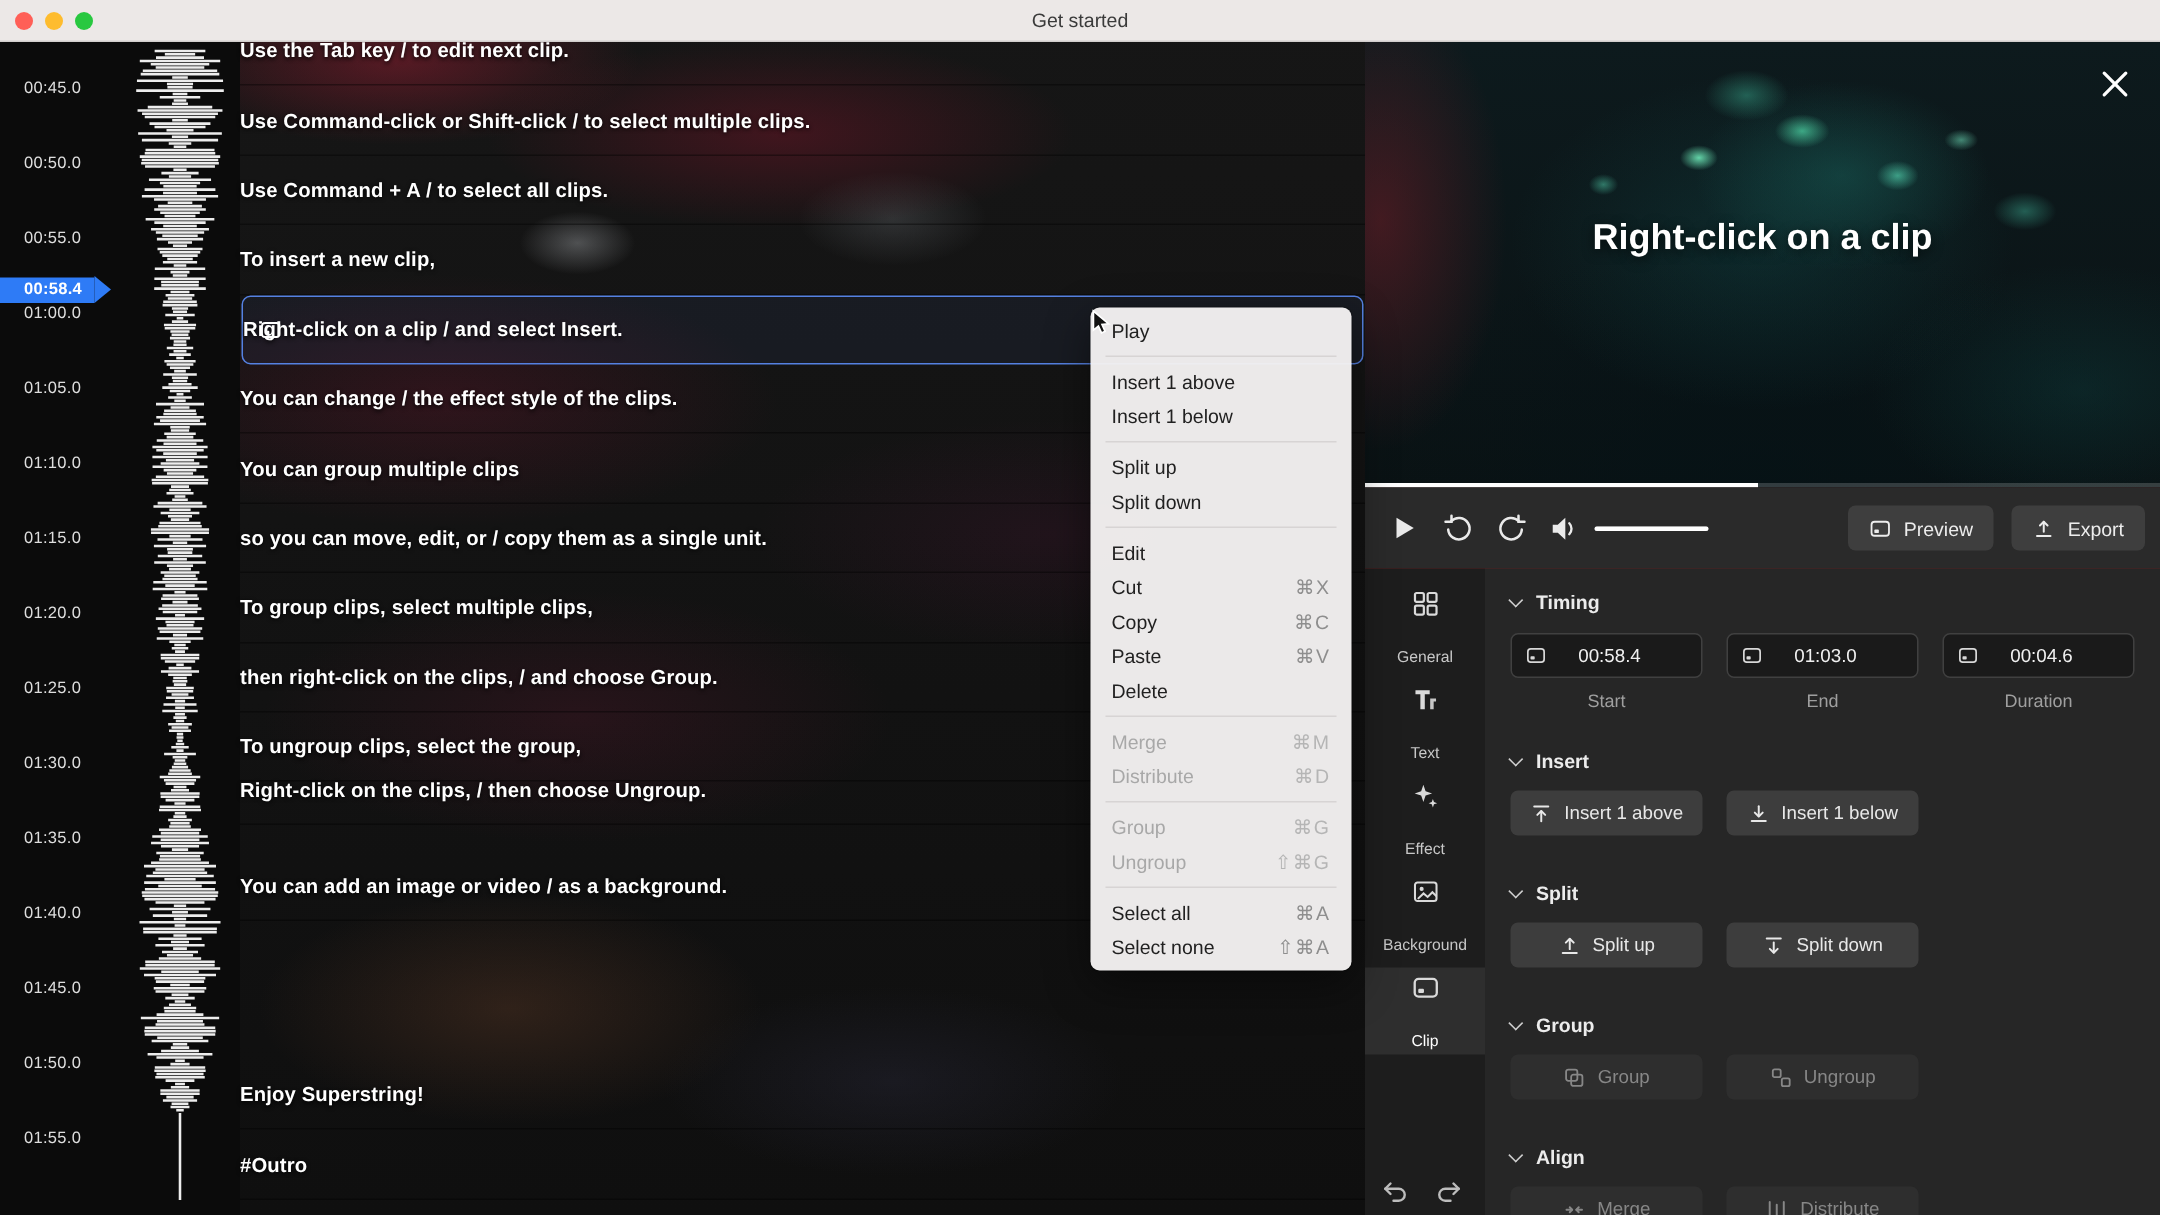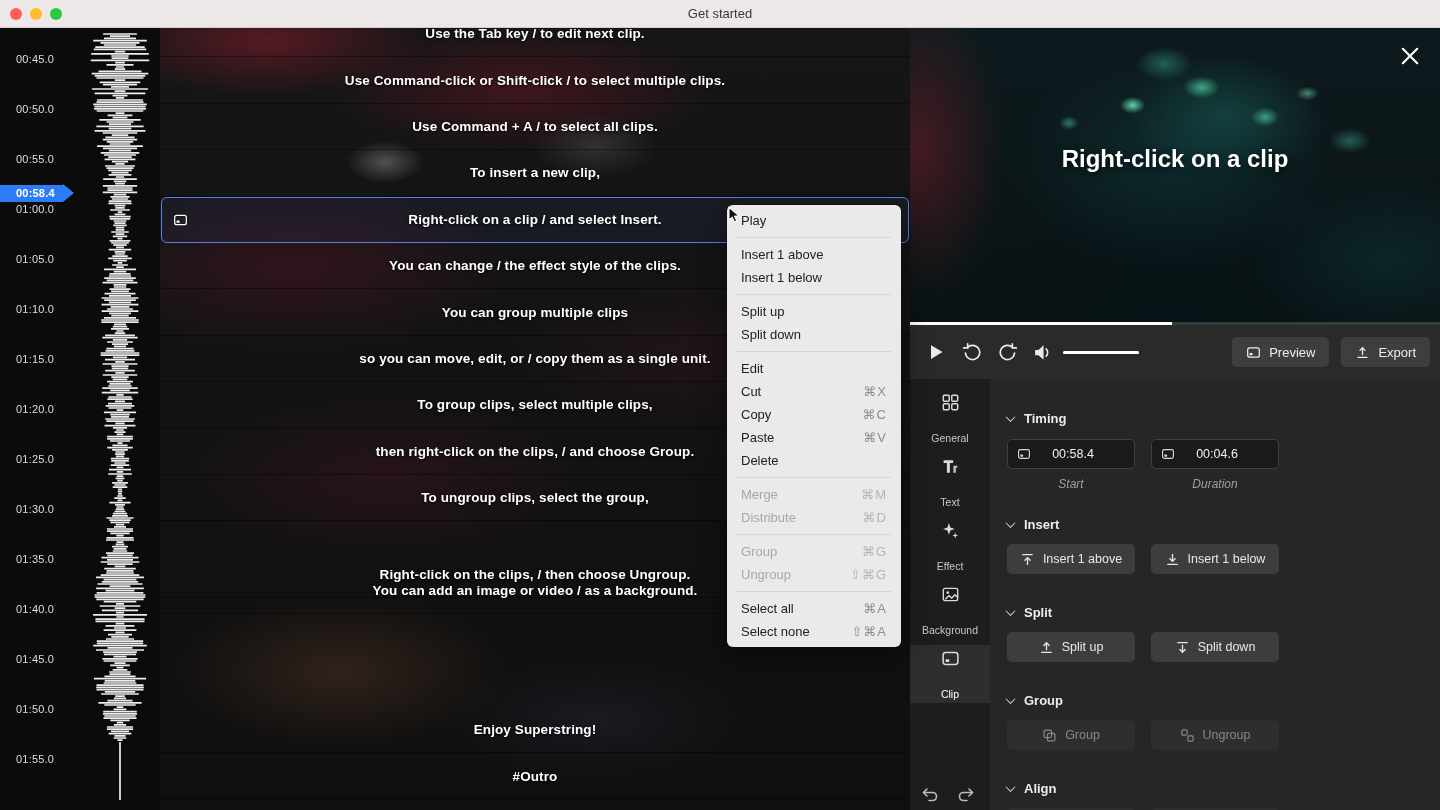--- a/index.html
+++ b/index.html
@@ -28,21 +28,21 @@
       radial-gradient(230px 80px at 14% 5%, rgba(150,30,50,.50), transparent 70%),
       radial-gradient(280px 90px at 48% 11%, rgba(125,22,42,.42), transparent 70%),
       radial-gradient(55px 30px at 30% 20%, rgba(215,220,225,.30), transparent 70%),
       radial-gradient(90px 45px at 58% 18%, rgba(190,200,210,.16), transparent 70%),
       radial-gradient(320px 120px at 18% 33%, rgba(105,22,45,.33), transparent 70%),
       radial-gradient(280px 110px at 72% 44%, rgba(70,22,50,.28), transparent 70%),
       radial-gradient(300px 120px at 30% 59%, rgba(95,25,48,.28), transparent 70%),
       radial-gradient(240px 110px at 24% 83%, rgba(115,70,45,.32), transparent 70%),
       radial-gradient(220px 90px at 58% 89%, rgba(45,45,65,.35), transparent 70%),
       linear-gradient(180deg,#161616,#0f0f0f);}
-  .clip-row{position:absolute;left:0;width:750px;height:46.4px;display:flex;align-items:center;justify-content:center;
+  .clip-row{position:absolute;left:0;width:750px;height:46.4px;display:flex;align-items:center;
     border-bottom:1px solid rgba(0,0,0,.38);color:#fff;font-size:13.5px;font-weight:700;
     text-shadow:0 1px 3px rgba(0,0,0,.9);letter-spacing:.1px;}
   .clip-row.selected{border:1.5px solid #5581e2;border-radius:6px;left:1px;width:748px;background:rgba(70,100,170,.10);}
   .sel-ic{position:absolute;left:11px;top:50%;transform:translateY(-50%);width:15px;height:15px;color:#fff;}
 
   
   .right{position:absolute;left:910px;top:28px;width:530px;height:782px;background:#7f1d1d;}
   .preview{position:absolute;top:0;left:0;width:530px;height:297px;overflow:hidden;background-color:#0c171a;
     background-image:
       radial-gradient(18px 12px at 42% 26%, rgba(120,255,200,.8), transparent 70%),
@@ -86,28 +86,28 @@
   .tab .ic{width:19px;height:19px;color:#dadada;}
   .tab.active{background:#2e2e2e;color:#fff;}
   .history{position:absolute;left:10px;bottom:6px;display:flex;gap:16px;color:#bdbdbd;}
   .history .ic{width:20px;height:20px;}
   #redo{transform:scaleX(-1);}
 
   .panel{position:absolute;left:80px;top:0;width:450px;height:431px;background:#262626;padding:0 17px;overflow:hidden;}
   .sec-head{display:flex;align-items:center;gap:10px;height:22px;color:#ececec;font-size:13px;font-weight:700;}
   .chev{width:7px;height:7px;border-right:1.5px solid #cfcfcf;border-bottom:1.5px solid #cfcfcf;
     transform:rotate(45deg) translate(-1px,-1px);}
-  #timing-sec{margin-top:28px;}
+  #timing-sec{margin-top:11px;}
   .fields{display:flex;gap:16px;margin-top:10px;}
   .fieldcol{width:128px;}
   .fieldbox{height:30px;background:#1a1a1a;border:1px solid #404040;border-radius:5px;display:flex;align-items:center;
     padding:0 9px;color:#f0f0f0;font-size:12.5px;}
   .fieldbox .ic{width:14px;height:14px;color:#d8d8d8;}
   .fieldbox .val{flex:1;text-align:center;padding-right:10px;}
-  .fieldlbl{margin-top:8px;text-align:center;color:#9f9f9f;font-size:12px;font-style:italic;}
+  .fieldlbl{margin-top:8px;text-align:center;color:#9f9f9f;font-size:12px;}
   .sec{margin-top:27px;}
   .sec.first{margin-top:22px;}
   .btnrow{display:flex;gap:16px;margin-top:9px;}
   .pbtn{width:128px;height:30px;background:#3d3d3d;border-radius:5px;display:flex;align-items:center;justify-content:center;
     gap:8px;color:#e8e8e8;font-size:12.5px;white-space:nowrap;}
   .pbtn .ic{width:15px;height:15px;}
   .pbtn.disabled{background:#2e2e2e;color:#878787;}
   .pbtn.disabled .ic{color:#878787;}
 
   
@@ -196,21 +196,21 @@
       </div>
       <div class="clip-row" style="top: 382.2px;">
         <span>To group clips, select multiple clips,</span>
       </div>
       <div class="clip-row" style="top: 428.6px;">
         <span>then right-click on the clips, / and choose Group.</span>
       </div>
       <div class="clip-row" style="top: 475px;">
         <span>To ungroup clips, select the group,</span>
       </div>
-      <div class="clip-row" style="top: 552px;">
+      <div class="clip-row" style="top: 504px;">
         <span>Right-click on the clips, / then choose Ungroup.</span>
       </div>
       <div class="clip-row" style="top: 567.8px;">
         <span>You can add an image or video / as a background.</span>
       </div>
       <div class="clip-row" style="top: 707px;">
         <span>Enjoy Superstring!</span>
       </div>
       <div class="clip-row" style="top: 753.4px;">
         <span>#Outro</span>
@@ -367,20 +367,32 @@
                 <div class="fieldlbl">Start</div>
               </div>
               <div class="fieldcol">
                 <div class="fieldbox">
                   <span class="ic">
                     <svg viewBox="0 0 16 16">
                       <rect x="1.8" y="3" width="12.4" height="10" rx="2.2" fill="none" stroke="currentColor" stroke-width="1.3"></rect>
                       <rect x="3.8" y="8.6" width="3.2" height="2.4" rx="0.6" fill="currentColor"></rect>
                     </svg>
                   </span>
+                  <span class="val">01:03.0</span>
+                </div>
+                <div class="fieldlbl">End</div>
+              </div>
+              <div class="fieldcol">
+                <div class="fieldbox">
+                  <span class="ic">
+                    <svg viewBox="0 0 16 16">
+                      <rect x="1.8" y="3" width="12.4" height="10" rx="2.2" fill="none" stroke="currentColor" stroke-width="1.3"></rect>
+                      <rect x="3.8" y="8.6" width="3.2" height="2.4" rx="0.6" fill="currentColor"></rect>
+                    </svg>
+                  </span>
                   <span class="val">00:04.6</span>
                 </div>
                 <div class="fieldlbl">Duration</div>
               </div>
             </div>
           </div>
           <div class="sec first">
             <div class="sec-head">
               <span class="chev"></span>
               <span>Insert</span>

